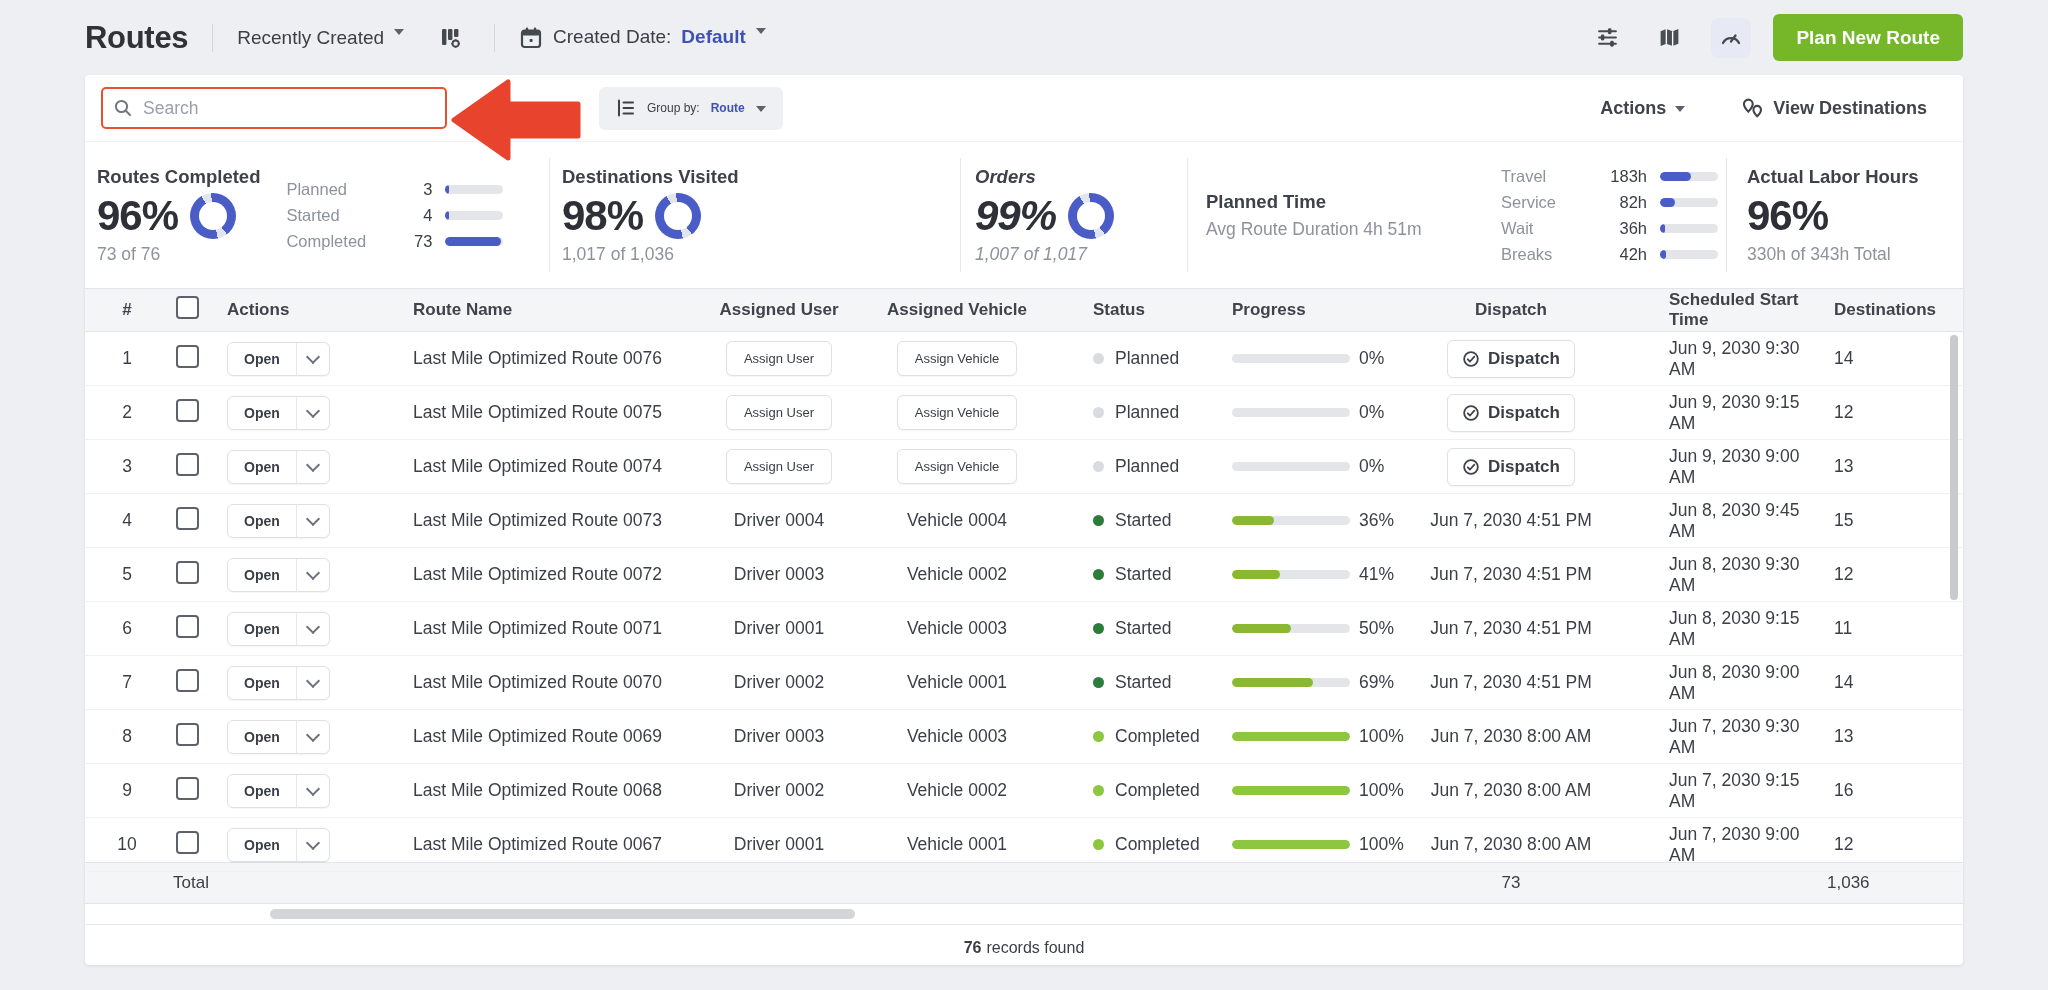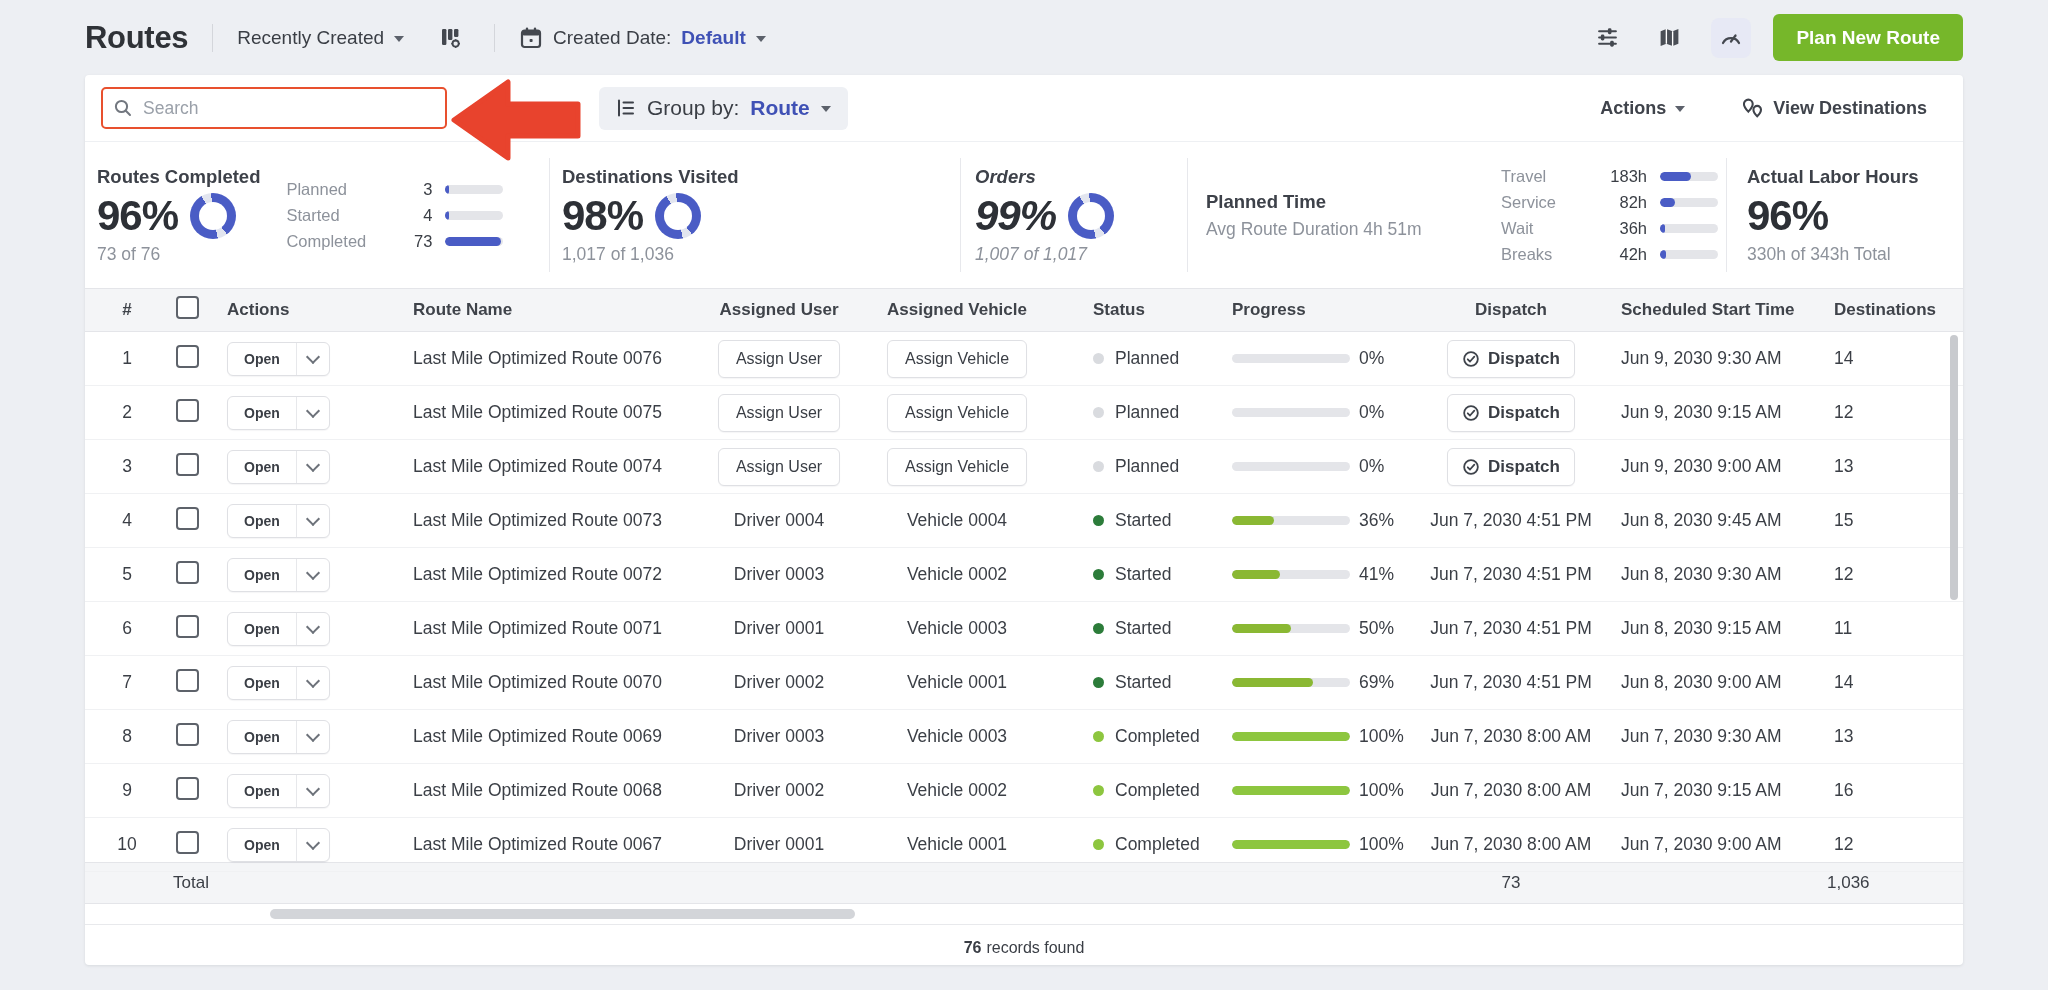--- a/index.html
+++ b/index.html
@@ -3,21 +3,21 @@
 <meta charset="utf-8">
 <style>
   html,body{margin:0;padding:0;background:#edeff3;}
   .page{position:relative;width:2048px;height:990px;background:#edeff3;
         font-family:"Liberation Sans","DejaVu Sans",sans-serif;color:#3a3e45;overflow:hidden;}
 
   
   .tophdr{position:absolute;left:85px;top:0;width:1878px;height:75px;display:flex;align-items:center;}
   .pgtitle{font-size:31px;font-weight:700;color:#2f3237;letter-spacing:-0.3px;}
   .vdiv{width:1px;height:28px;background:#d4d6db;margin:0 24px;}
-  .hbtn{display:inline-flex;align-items:center;gap:10px;background:none;border:none;cursor:pointer;
+  .hbtn{display:inline-flex;align-items:flex-start;gap:10px;background:none;border:none;cursor:pointer;
         font-family:inherit;font-size:19px;color:#3a3e45;padding:0;}
   .caret{display:inline-block;width:0;height:0;border-left:5px solid transparent;border-right:5px solid transparent;
          border-top:6px solid #5c616b;margin-top:2px;}
   .hicon{display:inline-flex;align-items:center;justify-content:center;width:40px;height:40px;border-radius:8px;cursor:pointer;}
   .hicon.sel{background:#e7e9f5;}
   .hdr-right{margin-left:auto;display:flex;align-items:center;gap:22px;}
   .bluetxt{color:#3f51b5;font-weight:700;}
   .planbtn{height:47px;border:none;border-radius:6px;background:#76b72a;color:#fff;font-family:inherit;
            font-size:19px;font-weight:700;padding:0 23px;cursor:pointer;}
   .icon-gap{margin-left:26px;display:inline-flex;}
@@ -28,21 +28,21 @@
 
   
   .toolbar{position:relative;height:66px;display:flex;align-items:center;padding:0 16px;border-bottom:1px solid #eef0f3;}
   .searchbox{position:relative;width:346px;height:42px;}
   .searchbox input{width:100%;height:100%;box-sizing:border-box;border:2.5px solid #e8502e;border-radius:5px;
         padding:0 12px 0 40px;font-family:inherit;font-size:17.5px;color:#3a3e45;outline:none;}
   .searchbox input::placeholder{color:#9aa0a9;}
   .mag{position:absolute;left:12px;top:11px;}
   .arrow-annot{position:absolute;left:366px;top:2px;pointer-events:none;}
   .groupby{display:inline-flex;align-items:center;gap:11px;height:43px;background:#eef0f4;border:none;border-radius:6px;
-        padding:0 17px;margin-left:152px;font-family:inherit;font-size:21px;color:#3a3e45;cursor:pointer;}
+        padding:0 17px;margin-left:152px;font-family:inherit;font-size:12px;color:#3a3e45;cursor:pointer;}
   .tb-right{margin-left:auto;display:flex;align-items:center;gap:44px;padding-right:14px;}
   .tb-act{display:inline-flex;align-items:center;gap:9px;background:none;border:none;font-family:inherit;
         font-size:18px;font-weight:700;color:#3f434b;cursor:pointer;}
 
   
   .kpis{height:146px;display:flex;align-items:stretch;padding:0 0 0 12px;}
   .ksec{display:flex;align-items:center;gap:26px;}
   .kdiv{width:1px;background:#e7e8ec;margin:16px 0;}
   .kblock{display:flex;flex-direction:column;justify-content:center;gap:2px;}
   .ktitle{font-size:18.5px;font-weight:700;color:#3d4149;margin-bottom:2px;}
@@ -62,32 +62,32 @@
   
   .grid{display:grid;grid-template-columns:56px 64px 170px 310px 160px 196px 166px 186px 208px 208px 1fr;
         align-items:center;padding-left:14px;}
   .thead{height:42px;background:#f4f5f7;border-top:1px solid #e4e5e9;border-bottom:1px solid #e4e5e9;}
   .th{font-size:17px;font-weight:700;color:#3f434a;}
   .t-c{text-align:center;}
   .t-l8{padding-left:8px;}
   .t-l24{padding-left:24px;}
   .t-l38{padding-left:38px;}
   .t-l11{padding-left:11px;}
-  .t-l6{padding-left:6px;}
+  .t-l6{padding-left:6px;margin-left:48px;}
   .cb{display:inline-block;width:19px;height:19px;border:2px solid #5d626a;border-radius:4px;background:#fff;cursor:pointer;}
   .tbody{height:530px;position:relative;}
   .trow{height:53px;border-bottom:1px solid #f0f1f3;font-size:17.5px;color:#3b3f46;}
   .cellc{text-align:center;}
   .openbtn{display:inline-flex;align-items:stretch;border:1px solid #dfe0e4;border-radius:6px;background:#fff;
        overflow:hidden;cursor:pointer;box-shadow:0 1px 1px rgba(20,25,40,.04);margin-left:8px;}
   .open-lab{padding:8px 16px;font-size:14px;font-weight:600;color:#3a3e45;border-right:1px solid #e7e8eb;}
   .chevseg{width:32px;display:flex;align-items:center;justify-content:center;}
   .chev{width:8px;height:8px;border-right:2px solid #6d727a;border-bottom:2px solid #6d727a;
         transform:rotate(45deg);margin-top:-4px;}
-  .assignbtn{border:1px solid #dfe0e4;border-radius:6px;background:#fff;font-family:inherit;font-size:16px;
+  .assignbtn{border:1px solid #dfe0e4;border-radius:6px;background:#fff;font-family:inherit;font-size:13px;
         color:#3a3e45;padding:9px 17px;cursor:pointer;box-shadow:0 1px 1px rgba(20,25,40,.04);}
   .statuscell{display:flex;align-items:center;gap:11px;padding-left:38px;}
   .dot{width:11px;height:11px;border-radius:50%;flex:0 0 auto;}
   .dot.planned{background:#d9dbdf;}
   .dot.started{background:#2c7c3a;}
   .dot.completed{background:#8dc63f;}
   .progcell{display:flex;align-items:center;gap:9px;padding-left:11px;}
   .ptrack{width:118px;height:9px;border-radius:5px;background:#e4e5e9;overflow:hidden;flex:0 0 auto;}
   .pfill{height:100%;border-radius:5px;}
   .pfill.started{background:#8ab833;}

